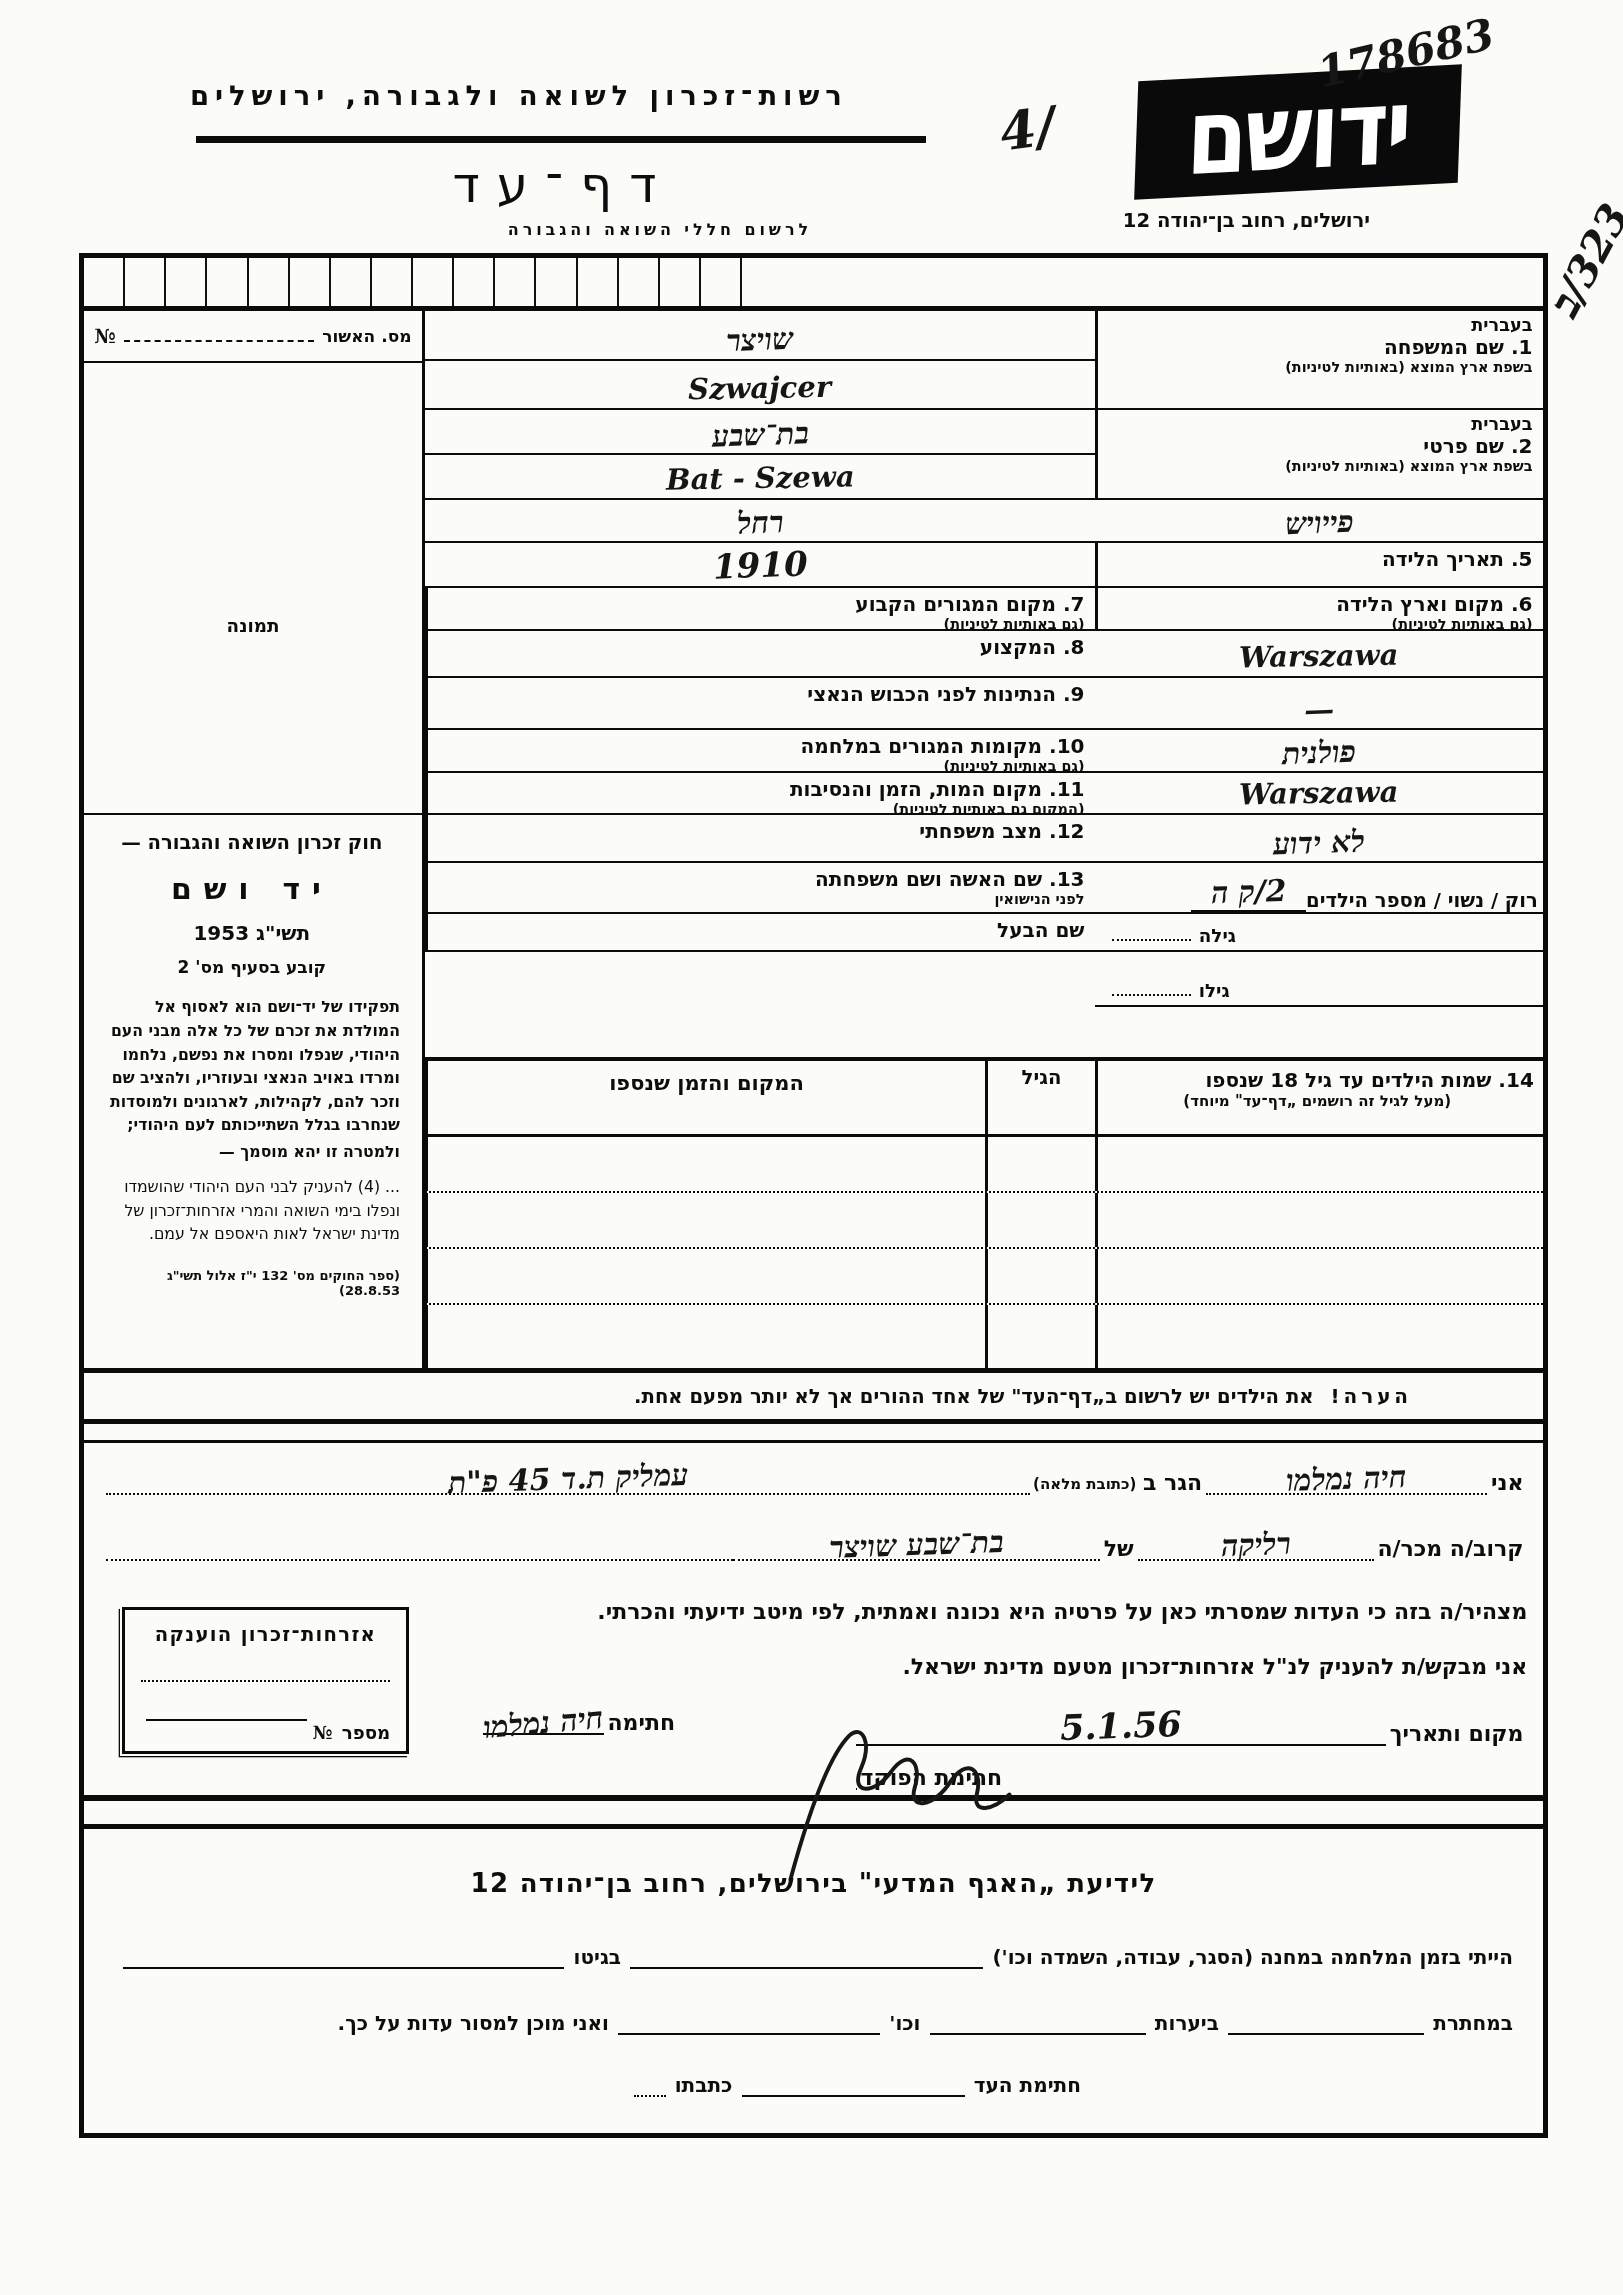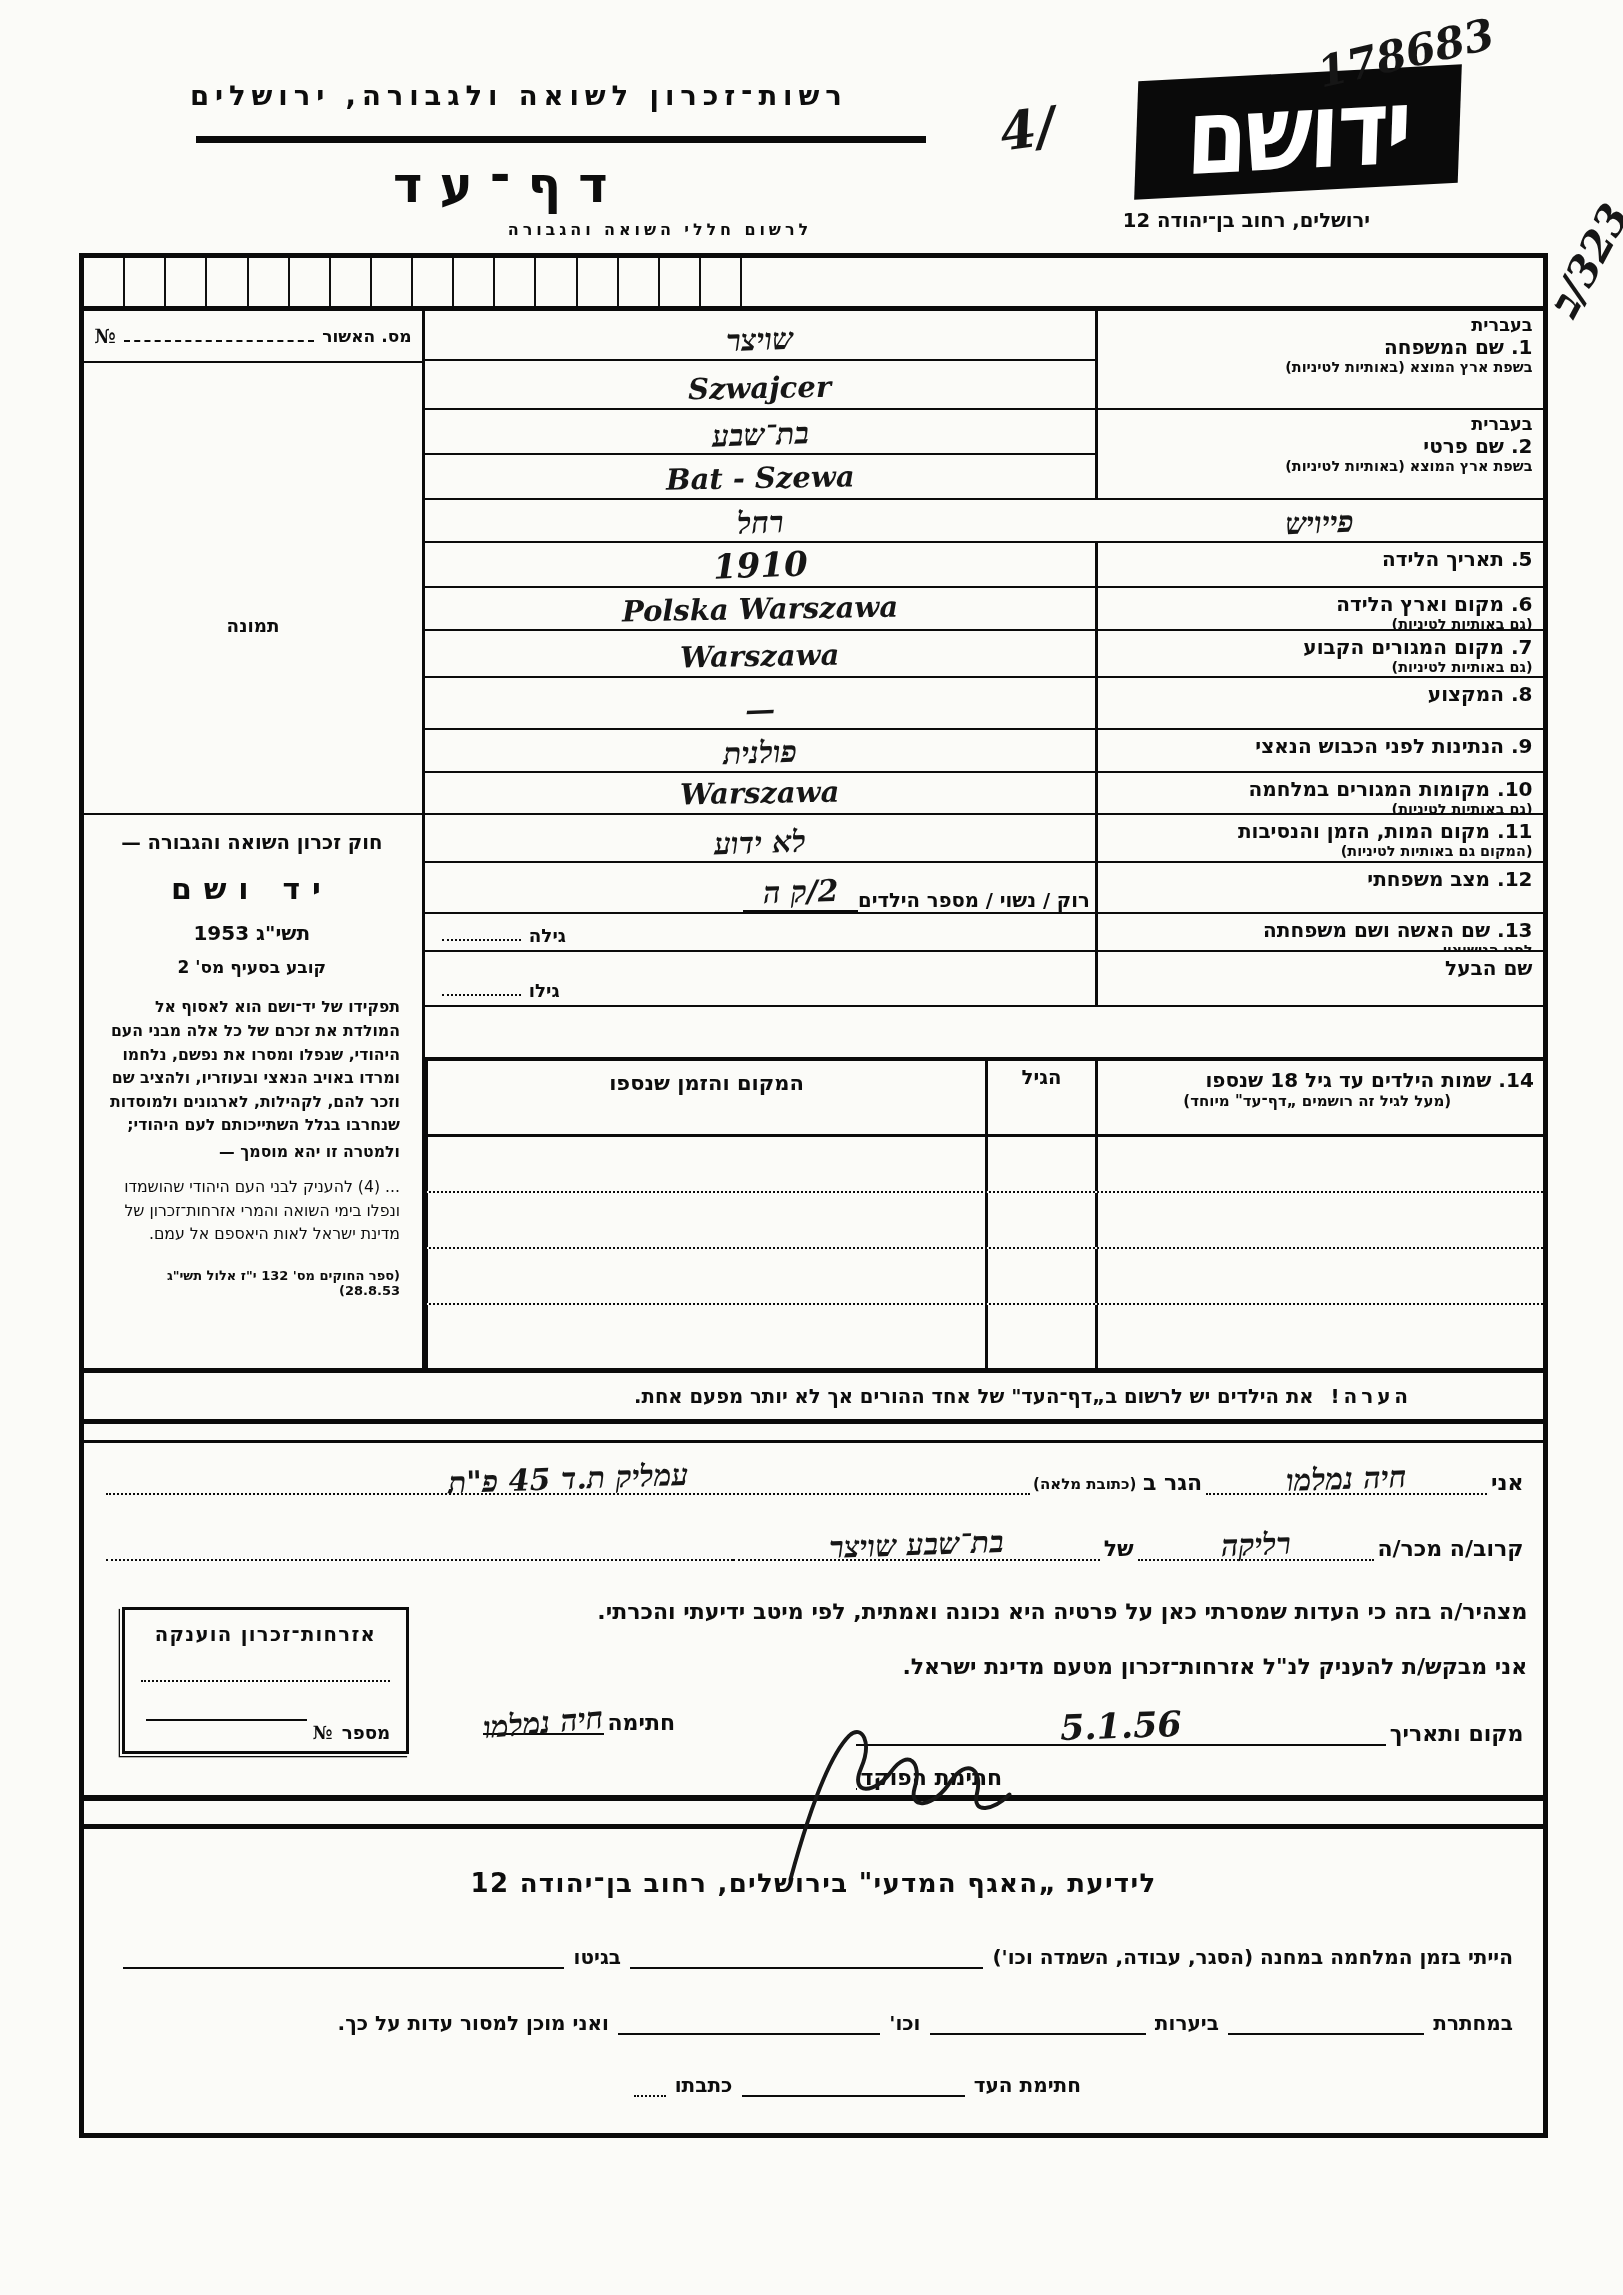--- a/index.html
+++ b/index.html
@@ -8,22 +8,22 @@
   .b{font-weight:bold;}
   .hw{font-family:"DejaVu Serif",serif;font-style:italic;font-weight:bold;color:#161616;
       white-space:nowrap;transform:rotate(-2deg);}
   .hw-lat{font-family:"DejaVu Serif",serif;font-style:italic;font-weight:bold;color:#161616;
       direction:ltr;unicode-bidi:embed;white-space:nowrap;transform:rotate(-1deg);}
 
   
   .hdr-auth{position:absolute;top:79px;left:190px;width:740px;text-align:left;
             font-size:27.5px;font-weight:bold;letter-spacing:5.9px;}
   .hdr-rule{position:absolute;top:136px;left:196px;width:730px;height:6.5px;background:#0b0b0b;}
-  .hdr-title{position:absolute;top:156px;left:393px;width:340px;text-align:left;
-             font-size:50px;font-weight:700;letter-spacing:17px;}
+  .hdr-title{position:absolute;top:156px;left:393px;width:340px;text-align:center;
+             font-size:50px;font-weight:400;letter-spacing:17px;}
   .hdr-sub{position:absolute;top:220px;left:308px;width:504px;
            font-size:16px;font-weight:bold;letter-spacing:3.9px;}
   .logo{position:absolute;top:73px;left:1136px;width:324px;height:118px;background:#0a0a0a;
         transform:rotate(-3deg) skewX(-5deg);display:flex;align-items:center;justify-content:center;}
   .logo span{color:#fff;font-size:84px;font-weight:900;letter-spacing:-2.6px;transform:scale(1.05,1.25);}
   .addr{position:absolute;top:209px;left:1060px;width:373px;text-align:center;font-size:19.6px;font-weight:bold;}
   .an-file{position:absolute;top:27.5px;left:1316px;font-size:43px;transform:rotate(-13deg);}
   .an-cat{position:absolute;top:196px;left:1476px;font-size:41px;transform:rotate(-62deg);transform-origin:top right;}
   .an-mark{position:absolute;top:98px;left:1000px;font-size:52px;transform:rotate(-8deg);}
 
@@ -222,25 +222,20 @@
           <div class="fv">
             <div class="wline">
                 <span class="hw v-num">1910</span>
               </div>
           </div>
 
           <div class="fl">
             <div class="fnum"><span>6.</span> <span>מקום וארץ הלידה</span></div>
             <div class="fsub">(גם באותיות לטיניות)</div>
           </div>
-          <div class="fv">
-            <div class="wline">
-                <span class="hw-lat v-lat">Polska Warszawa</span>
-              </div>
-          </div>
 
           <div class="fl">
             <div class="fnum"><span>7.</span> <span>מקום המגורים הקבוע</span></div>
             <div class="fsub">(גם באותיות לטיניות)</div>
           </div>
           <div class="fv">
             <div class="wline">
                 <span class="hw-lat v-lat">Warszawa</span>
               </div>
           </div>

